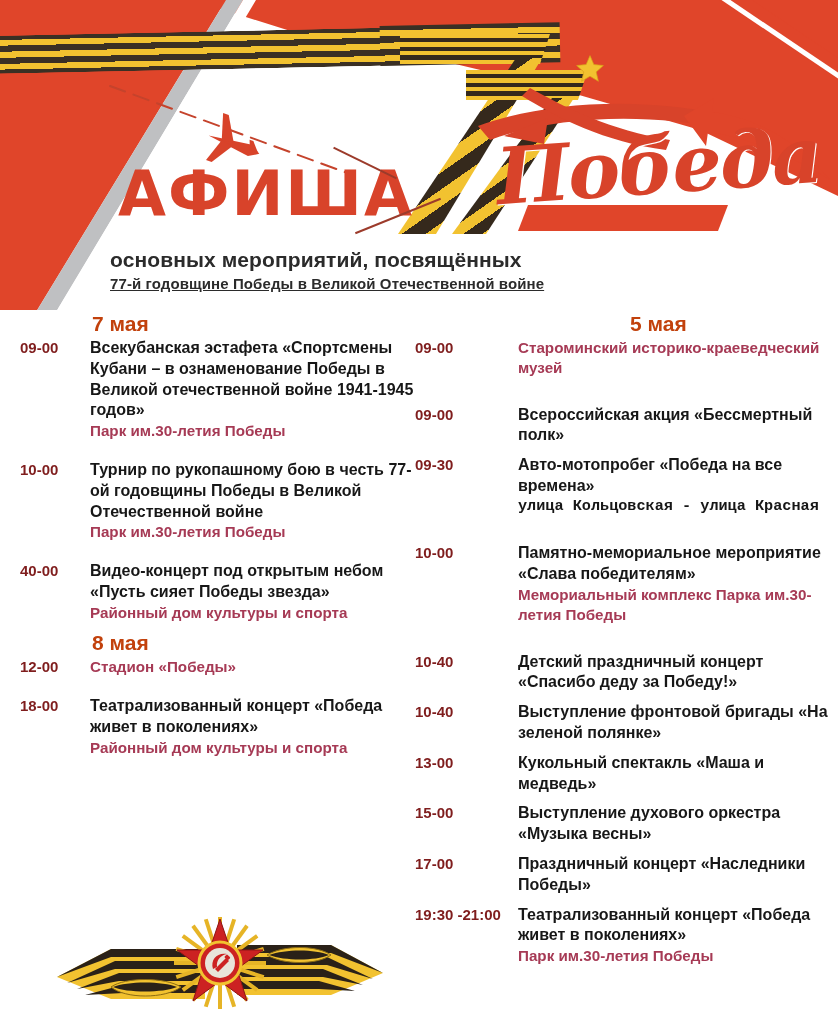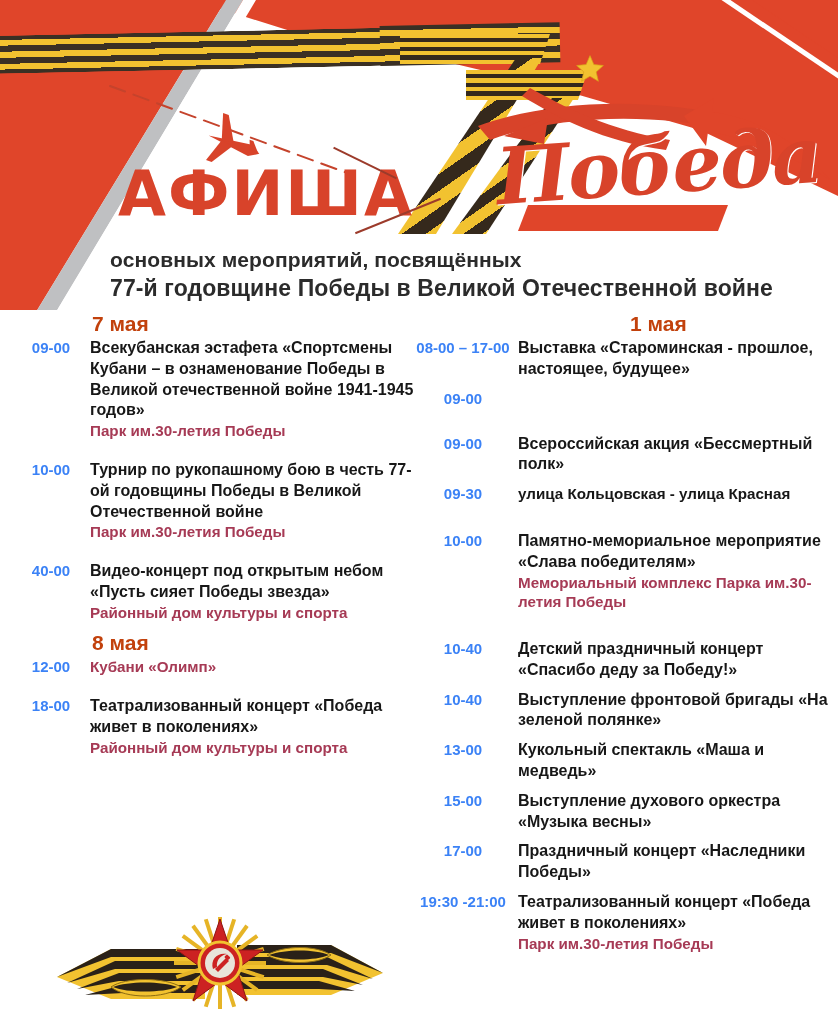--- a/index.html
+++ b/index.html
@@ -177,51 +177,51 @@
   .afisha-line-a,.afisha-line-b{position:absolute;background:#9C3B2B;height:2px;}
   .afisha-line-a{left:330px;top:162px;width:70px;transform:rotate(26deg);}
   .afisha-line-b{left:352px;top:215px;width:92px;transform:rotate(-22deg);}
 
   .sub1{
     position:absolute;left:110px;top:248px;
     font-size:21px;font-weight:700;color:#2b2b2b;letter-spacing:.1px;
   }
   .sub2{
     position:absolute;left:110px;top:275px;
-    font-size:23px;font-weight:700;color:#2b2b2b;letter-spacing:.1px;
+    font-size:15px;font-weight:700;color:#2b2b2b;letter-spacing:.1px;text-decoration:underline;
   }
 
   
   .col{position:absolute;top:312px;}
   .col-left{left:20px;width:400px;}
   .col-right{left:415px;width:415px;}
 
   .day-head{
     font-size:21px;font-weight:700;color:#c2410c;margin:0 0 2px 0;
   }
   .day-head.left{padding-left:72px;}
   .day-head.right{padding-left:215px;}
   .day-head.mt{margin-top:7px;}
 
   .ev{display:flex;align-items:flex-start;margin-bottom:9px;}
   .ev .time{
-    flex:0 0 auto;text-align:center;
-    font-size:15px;font-weight:700;color:#3b82f6;
+    flex:0 0 auto;text-align:left;
+    font-size:15px;font-weight:700;color:#7f1d1d;
     padding-top:1px;white-space:nowrap;
   }
   .col-left .ev .time{width:62px;margin-right:8px;}
   .col-right .ev .time{width:96px;margin-right:7px;}
   .ev .body{flex:1 1 auto;}
   .ev .title{
     font-size:16px;font-weight:700;color:#171717;line-height:1.30;
   }
   .ev .venue{
     font-size:15.2px;font-weight:700;color:#A63A55;line-height:1.30;
   }
-  .ev .venue.dark{color:#171717;}
+  .ev .venue.dark{color:#171717;font-family:Liberation Mono, monospace;}
   .spacer-sm{height:10px;}
   .spacer-md{height:18px;}
 
   
   .medal-wrap{position:absolute;left:55px;top:915px;width:330px;height:100px;}
 </style>
 </head>
 <body>
 
 <div class="poster">
@@ -304,56 +304,52 @@
         <div class="time">40-00</div>
         <div class="body">
           <div class="title">Видео-концерт под открытым небом «Пусть сияет Победы звезда»</div>
           <div class="venue">Районный дом культуры и спорта</div>
         </div>
       </div>
       <div class="day-head left mt">8 мая</div>
       <div class="ev">
         <div class="time">12-00</div>
         <div class="body">
-          <div class="venue">Кубани «Олимп»</div>
+          <div class="venue">Стадион «Победы»</div>
         </div>
       </div>
       <div class="spacer-sm"></div>
       <div class="ev">
         <div class="time">18-00</div>
         <div class="body">
           <div class="title">Театрализованный концерт «Победа живет в поколениях»</div>
           <div class="venue">Районный дом культуры и спорта</div>
         </div>
       </div>
     </div>
 
   <div class="col col-right" id="col-right">
-      <div class="day-head right">1 мая</div>
-      <div class="ev">
-        <div class="time">08-00 – 17-00</div>
-        <div class="body">
-          <div class="title">Выставка «Староминская - прошлое, настоящее, будущее»</div>
-        </div>
-      </div>
+      <div class="day-head right">5 мая</div>
       <div class="ev">
         <div class="time">09-00</div>
         <div class="body">
+          <div class="venue">Староминский историко-краеведческий музей</div>
         </div>
       </div>
       <div class="spacer-md"></div>
       <div class="ev">
         <div class="time">09-00</div>
         <div class="body">
           <div class="title">Всероссийская акция «Бессмертный полк»</div>
         </div>
       </div>
       <div class="ev">
         <div class="time">09-30</div>
         <div class="body">
+          <div class="title">Авто-мотопробег «Победа на все времена»</div>
           <div class="venue dark">улица  Кольцовская -  улица Красная</div>
         </div>
       </div>
       <div class="spacer-md"></div>
       <div class="ev">
         <div class="time">10-00</div>
         <div class="body">
           <div class="title">Памятно-мемориальное  мероприятие «Слава победителям»</div>
           <div class="venue">Мемориальный комплекс Парка им.30-летия Победы</div>
         </div>

